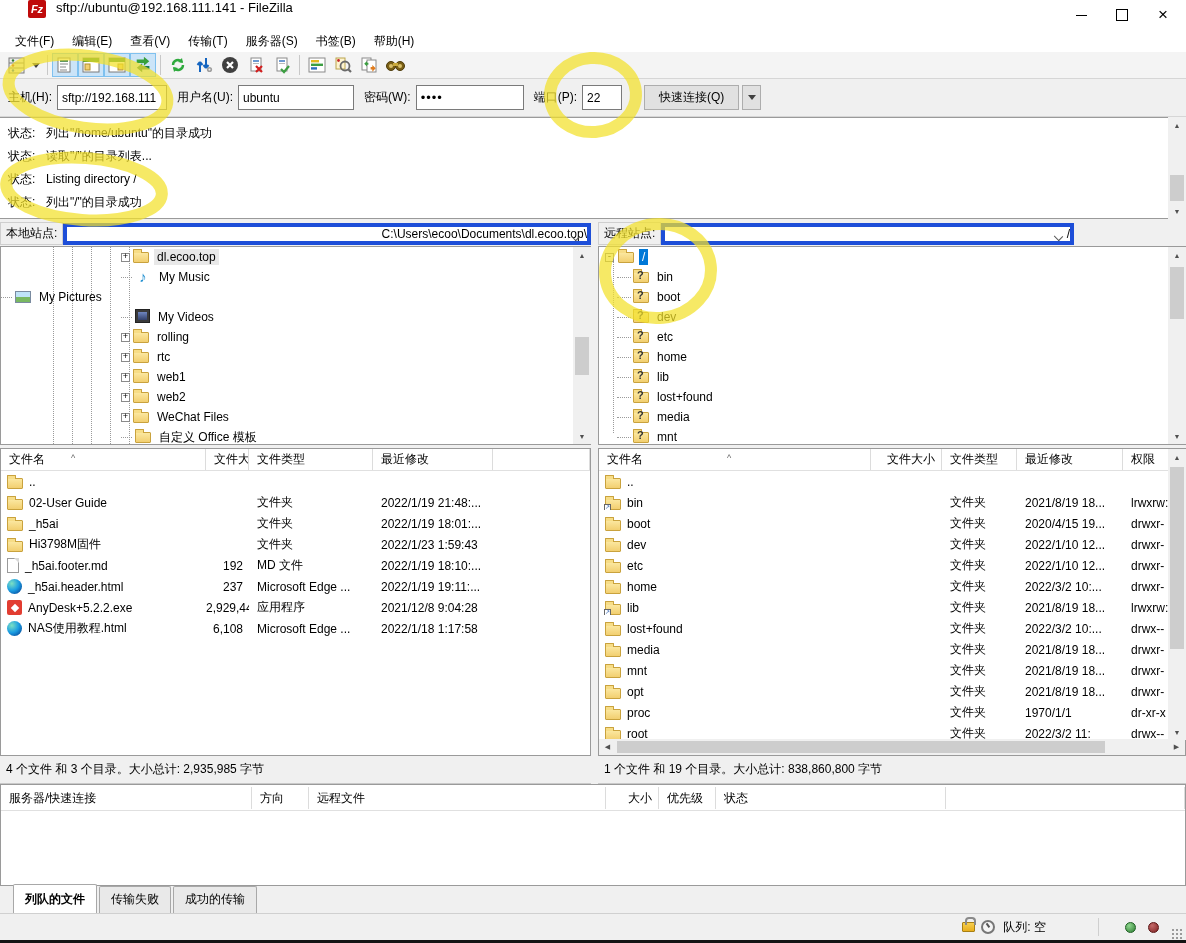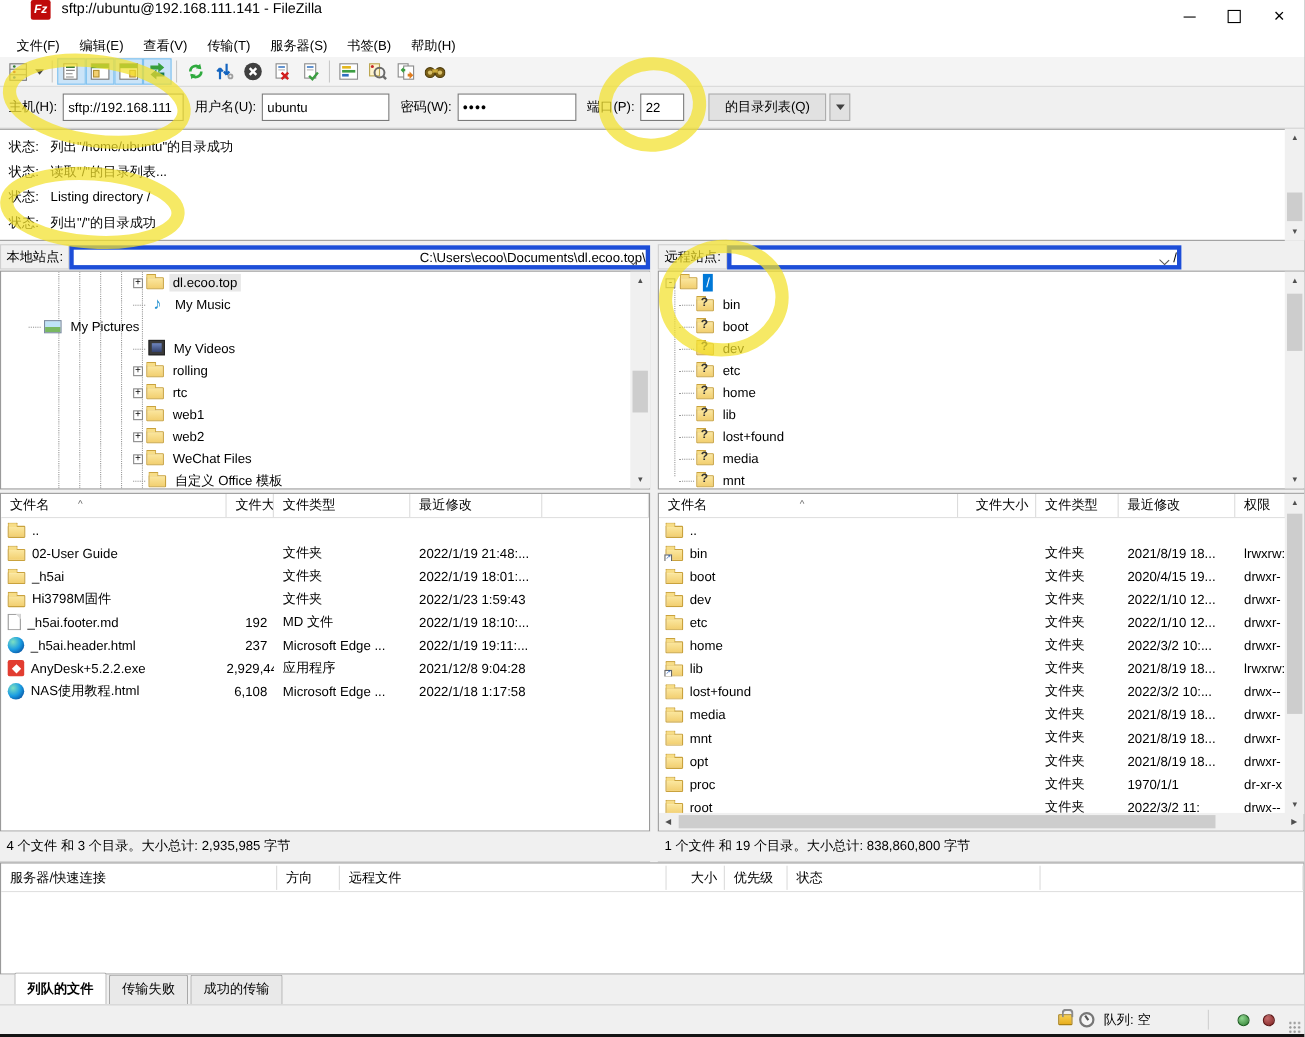--- a/index.html
+++ b/index.html
@@ -290,21 +290,21 @@
     <span class="gap"></span>
     <label>用户名(U):</label>
     <input class="user" value="ubuntu" style="">
     <span class="gap"></span>
     <label>密码(W):</label>
     <input class="pass" value="••••" style="">
     <span class="gap"></span>
     <label>端口(P):</label>
     <input class="port" value="22" style="">
     <span class="gap2"></span>
-    <button class="qc-btn">的目录列表(Q)</button>
+    <button class="qc-btn">快速连接(Q)</button>
     <span class="qc-drop">
         <span class="caret-down"></span>
       </span>
   </div>
 
   <div class="log" id="log">
       <div class="log-line"><span class="log-prefix">状态:</span><span class="log-msg">列出"/home/ubuntu"的目录成功</span></div>
       <div class="log-line"><span class="log-prefix">状态:</span><span class="log-msg">读取"/"的目录列表...</span></div>
       <div class="log-line"><span class="log-prefix">状态:</span><span class="log-msg">Listing directory /</span></div>
       <div class="log-line"><span class="log-prefix">状态:</span><span class="log-msg">列出"/"的目录成功</span></div>
@@ -339,21 +339,21 @@
       <div class="tree-row" style="padding-left: 120px;">
         <span class="expander">+</span>
         <span style="margin-left: 3px;"><span class="ic ic-folder"></span></span>
         <span class="tlabel sel-inactive">dl.ecoo.top</span>
       </div>
       <div class="tree-row" style="padding-left: 120px;">
         <span class="hconn" style="width: 11px;"></span>
         <span style="margin-left: 3px;"><span class="ic ic-music"></span></span>
         <span class="tlabel">My Music</span>
       </div>
-      <div class="tree-row" style=" margin-left: 25px;">
+      <div class="tree-row" style="">
         <span class="hconn" style="width: 11px;"></span>
         <span style="margin-left: 3px;"><span class="ic ic-picture"></span></span>
         <span class="tlabel">My Pictures</span>
       </div>
       <div class="tree-row" style="padding-left: 120px;">
         <span class="hconn" style="width: 11px;"></span>
         <span style="margin-left: 3px;"><span class="ic ic-video"></span></span>
         <span class="tlabel">My Videos</span>
       </div>
       <div class="tree-row" style="padding-left: 120px;">

